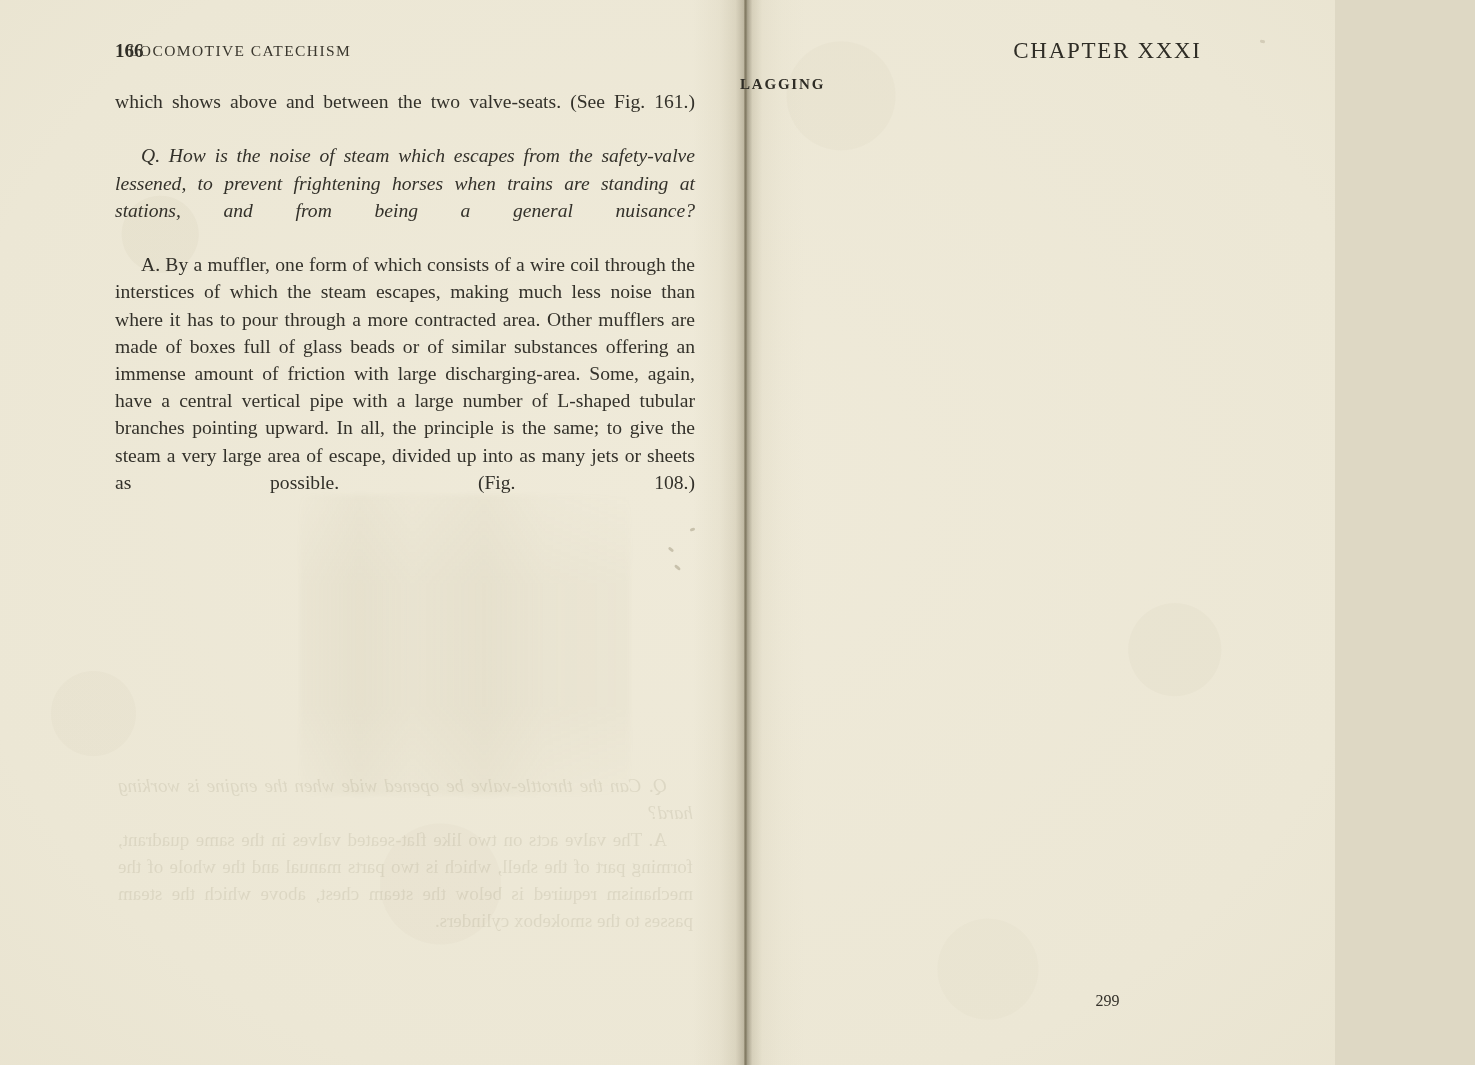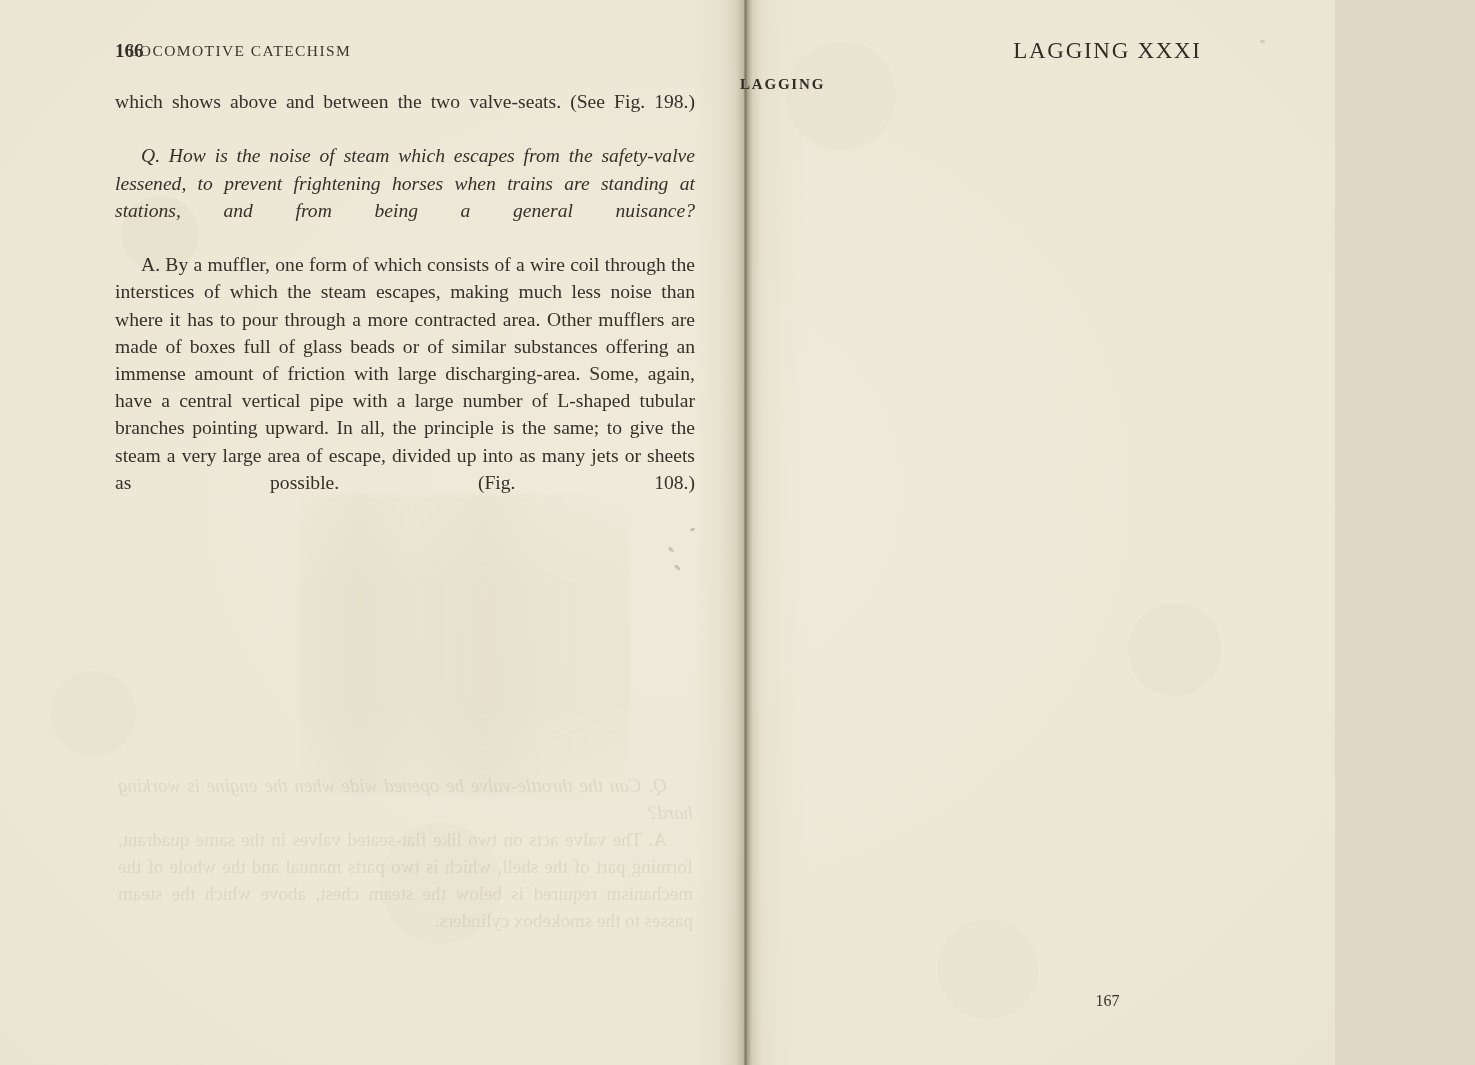--- a/index.html
+++ b/index.html
@@ -222,21 +222,21 @@
   <div class="paper-grain"></div>
 
   <div class="page verso">
 
     <div class="running-head">
       <span class="folio-left">166</span>
       <span class="running-title">LOCOMOTIVE CATECHISM</span>
     </div>
 
     <div class="col verso-col">
-      <p>which shows above and between the two valve-seats. (See Fig. 198.)</p>
+      <p>which shows above and between the two valve-seats. (See Fig. 161.)</p>
       <p class="q">Q. How is the noise of steam which escapes from the safety-valve lessened, to prevent frightening horses when trains are standing at stations, and from being a general nuisance?</p>
       <p class="ind">A. By a muffler, one form of which consists of a wire coil through the interstices of which the steam escapes, making much less noise than where it has to pour through a more contracted area.  Other mufflers are made of boxes full of glass beads or of similar substances offering an immense amount of friction with large discharging-area.   Some, again, have a central vertical pipe with a large number of L-shaped tubular branches pointing upward.  In all, the principle is the same; to give the steam a very large area of escape, divided up into as many jets or sheets as possible.   (Fig. 108.)</p>
     </div>
 
     <div class="ghost-figure"></div>
 
     <div class="showthrough st-lower">
       <p class="q">Q. Can the throttle-valve be opened wide when the engine is working hard?</p>
       <p class="ind">A. The valve acts on two like flat-seated valves in the same quadrant, forming part of the shell, which is two parts manual and the whole of the mechanism required is below the steam chest, above which the steam passes to the smokebox cylinders.</p>
     </div>
@@ -244,21 +244,21 @@
     <span class="speck" style="left:668px; top:548px; width:6px; height:3px; transform:rotate(38deg);"></span>
     <span class="speck" style="left:674px; top:566px; width:7px; height:3px; transform:rotate(42deg);"></span>
     <span class="speck" style="left:690px; top:528px; width:5px; height:3px; transform:rotate(-20deg);"></span>
   </div>
 
   <div class="gutter"></div>
   <div class="gutter-line"></div>
 
   <div class="page recto">
 
-    <div class="chapter-title">LAGGING XXXI</div>
+    <div class="chapter-title">CHAPTER XXXI</div>
     <div class="chapter-sub">LAGGING</div>
 
-    <div class="folio-bottom">167</div>
+    <div class="folio-bottom">299</div>
 
     <span class="speck" style="left:520px; top:40px; width:5px; height:3px; transform:rotate(10deg); opacity:.3;"></span>
   </div>
 
 </div>
 
 </body></html>

